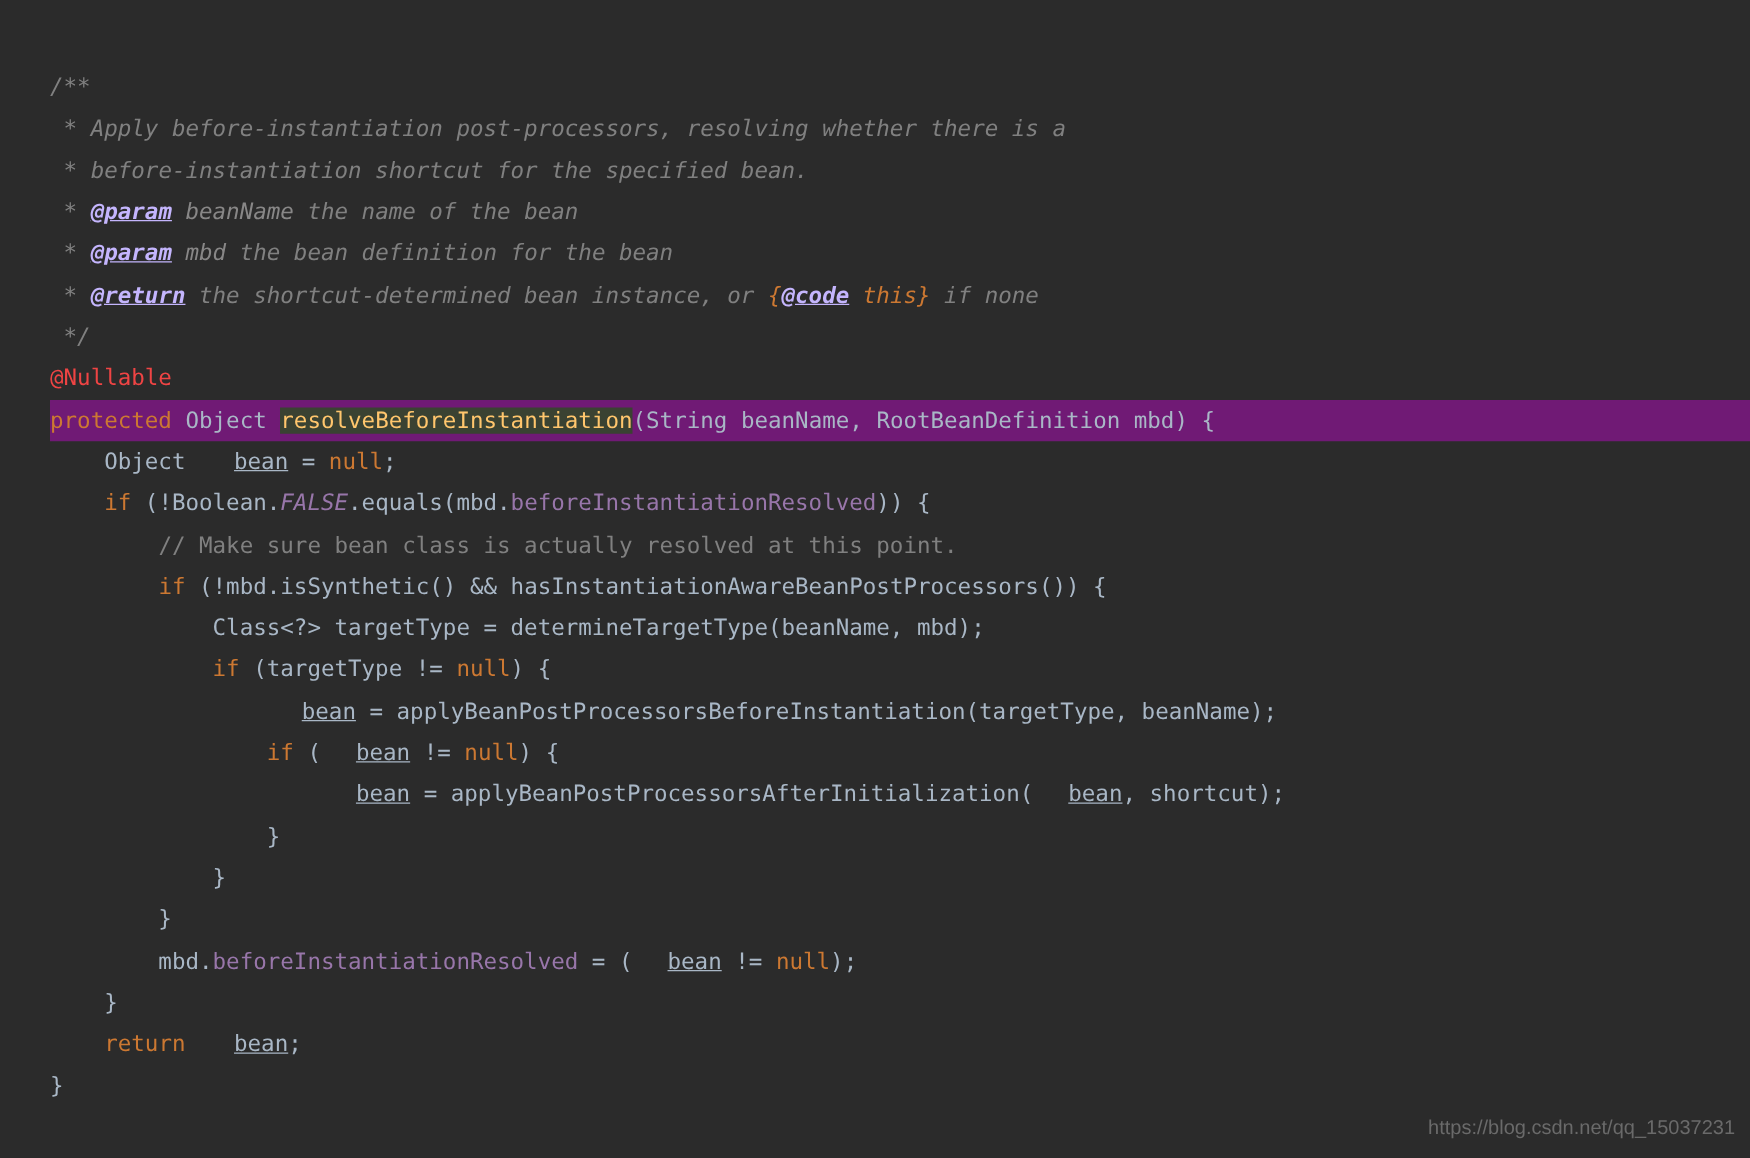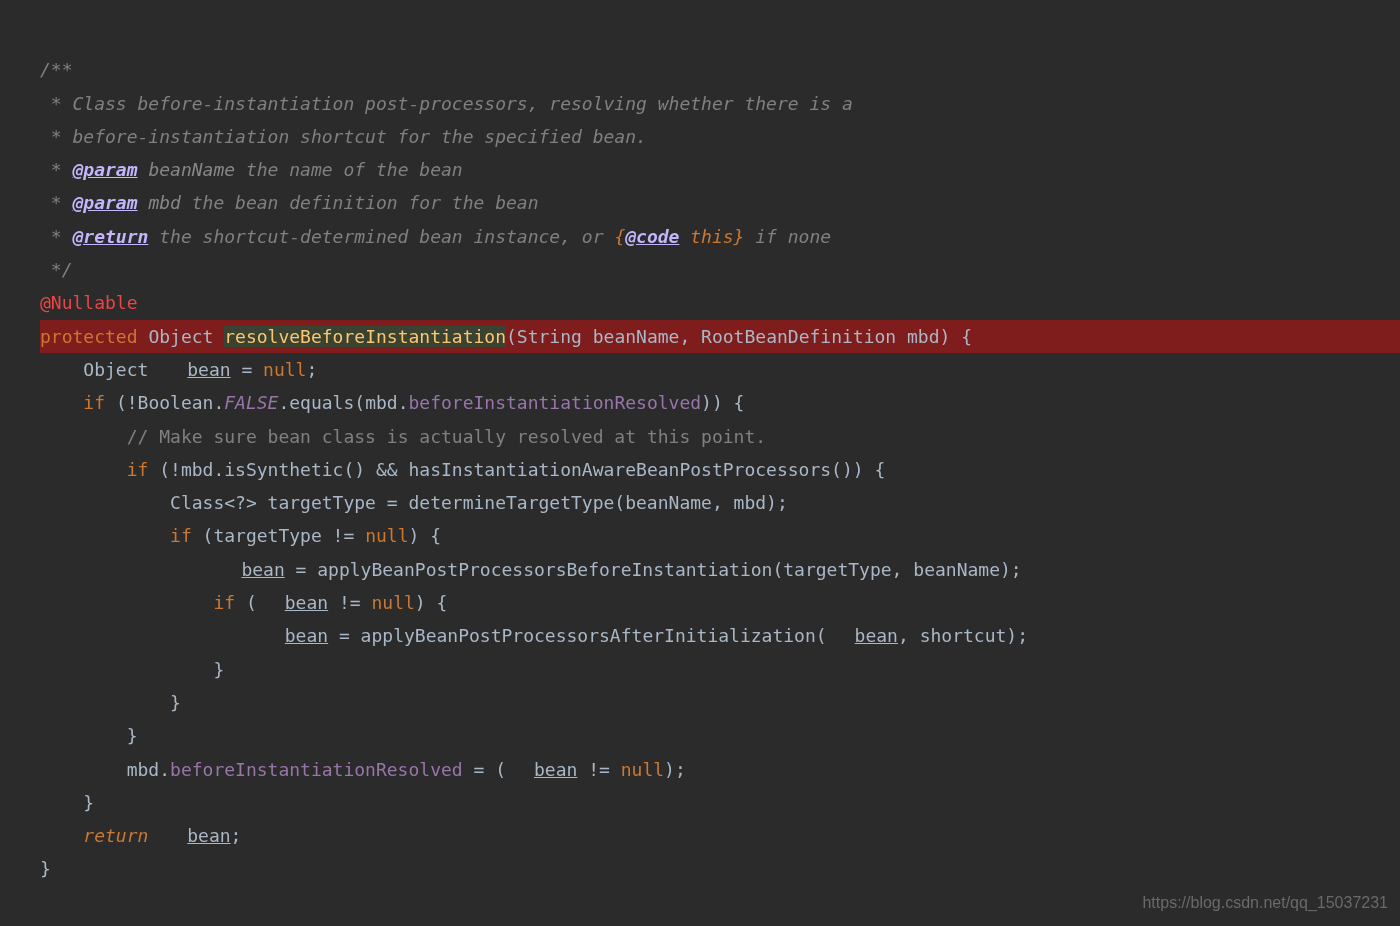--- a/index.html
+++ b/index.html
@@ -29,46 +29,46 @@
     .doc-code { color: #cc7832; font-style: italic; }
     .annotation { color: #ef4444; }
     .keyword { color: #cc7832; }
     .type { color: #a9b7c6; }
     .method-decl { color: #ffc66d; }
     .method-decl-hl { background: #3a4232; }
     .param { color: #a9b7c6; }
     .identifier { color: #a9b7c6; }
     .identifier-under { color: #a9b7c6; text-decoration: underline; margin-left: 28px; }
     .null-kw { color: #cc7832; }
-    .return-kw { color: #cc7832; font-style: italic; }
+    .return-kw { color: #cc7832; }
     .punct { color: #a9b7c6; }
     .operator { color: #a9b7c6; }
     .static-field { color: #9876aa; font-style: italic; }
     .field { color: #9876aa; }
     .line-highlight {
-      background: #7f1d1d;
+      background: #701a75;
       display: inline-block;
       width: 100%;
     }
     .watermark {
       position: absolute;
       bottom: 8px;
       right: 12px;
       font-size: 16px;
       color: #6a6a6a;
       font-family: Arial, sans-serif;
       font-style: normal;
     }
   </style>
 </head>
 <body>
 
 <div class="code">
 <span class="comment">/**</span>
-<span class="comment"><span> * </span><span>Class before-instantiation post-processors, resolving whether there is a</span></span>
+<span class="comment"><span> * </span><span>Apply before-instantiation post-processors, resolving whether there is a</span></span>
 <span class="comment"><span> * </span><span>before-instantiation shortcut for the specified bean.</span></span>
 <span class="comment"><span> * </span><span class="doc-tag">@param</span><span class="doc-param-name"> beanName</span><span> the name of the bean</span></span>
 <span class="comment"><span> * </span><span class="doc-tag">@param</span><span class="doc-param-name"> mbd</span><span> the bean definition for the bean</span></span>
 <span class="comment"><span> * </span><span class="doc-tag">@return</span><span> the shortcut-determined bean instance, or </span><span class="doc-code">{</span><span class="doc-tag">@code</span><span class="doc-code"> this}</span><span> if none</span></span>
 <span class="comment"> */</span>
 <span class="annotation">@Nullable</span>
 <span class="line-highlight"><span class="keyword">protected</span><span class="type"> Object </span><span class="method-decl method-decl-hl">resolveBeforeInstantiation</span><span class="punct">(</span><span class="type">String </span><span class="param">beanName</span><span class="punct">, </span><span class="type">RootBeanDefinition </span><span class="param">mbd</span><span class="punct">)</span><span class="punct"> {</span></span>
 <span><span class="identifier">    Object </span><span class="identifier-under">bean</span><span class="operator"> = </span><span class="null-kw">null</span><span class="punct">;</span></span>
 <span><span>    </span><span class="keyword">if </span><span class="identifier">(!Boolean.</span><span class="static-field">FALSE</span><span class="identifier">.equals(mbd.</span><span class="field">beforeInstantiationResolved</span><span class="identifier">)) {</span></span>
 <span><span>        </span><span class="comment" style="font-style:normal">// Make sure bean class is actually resolved at this point.</span></span>

